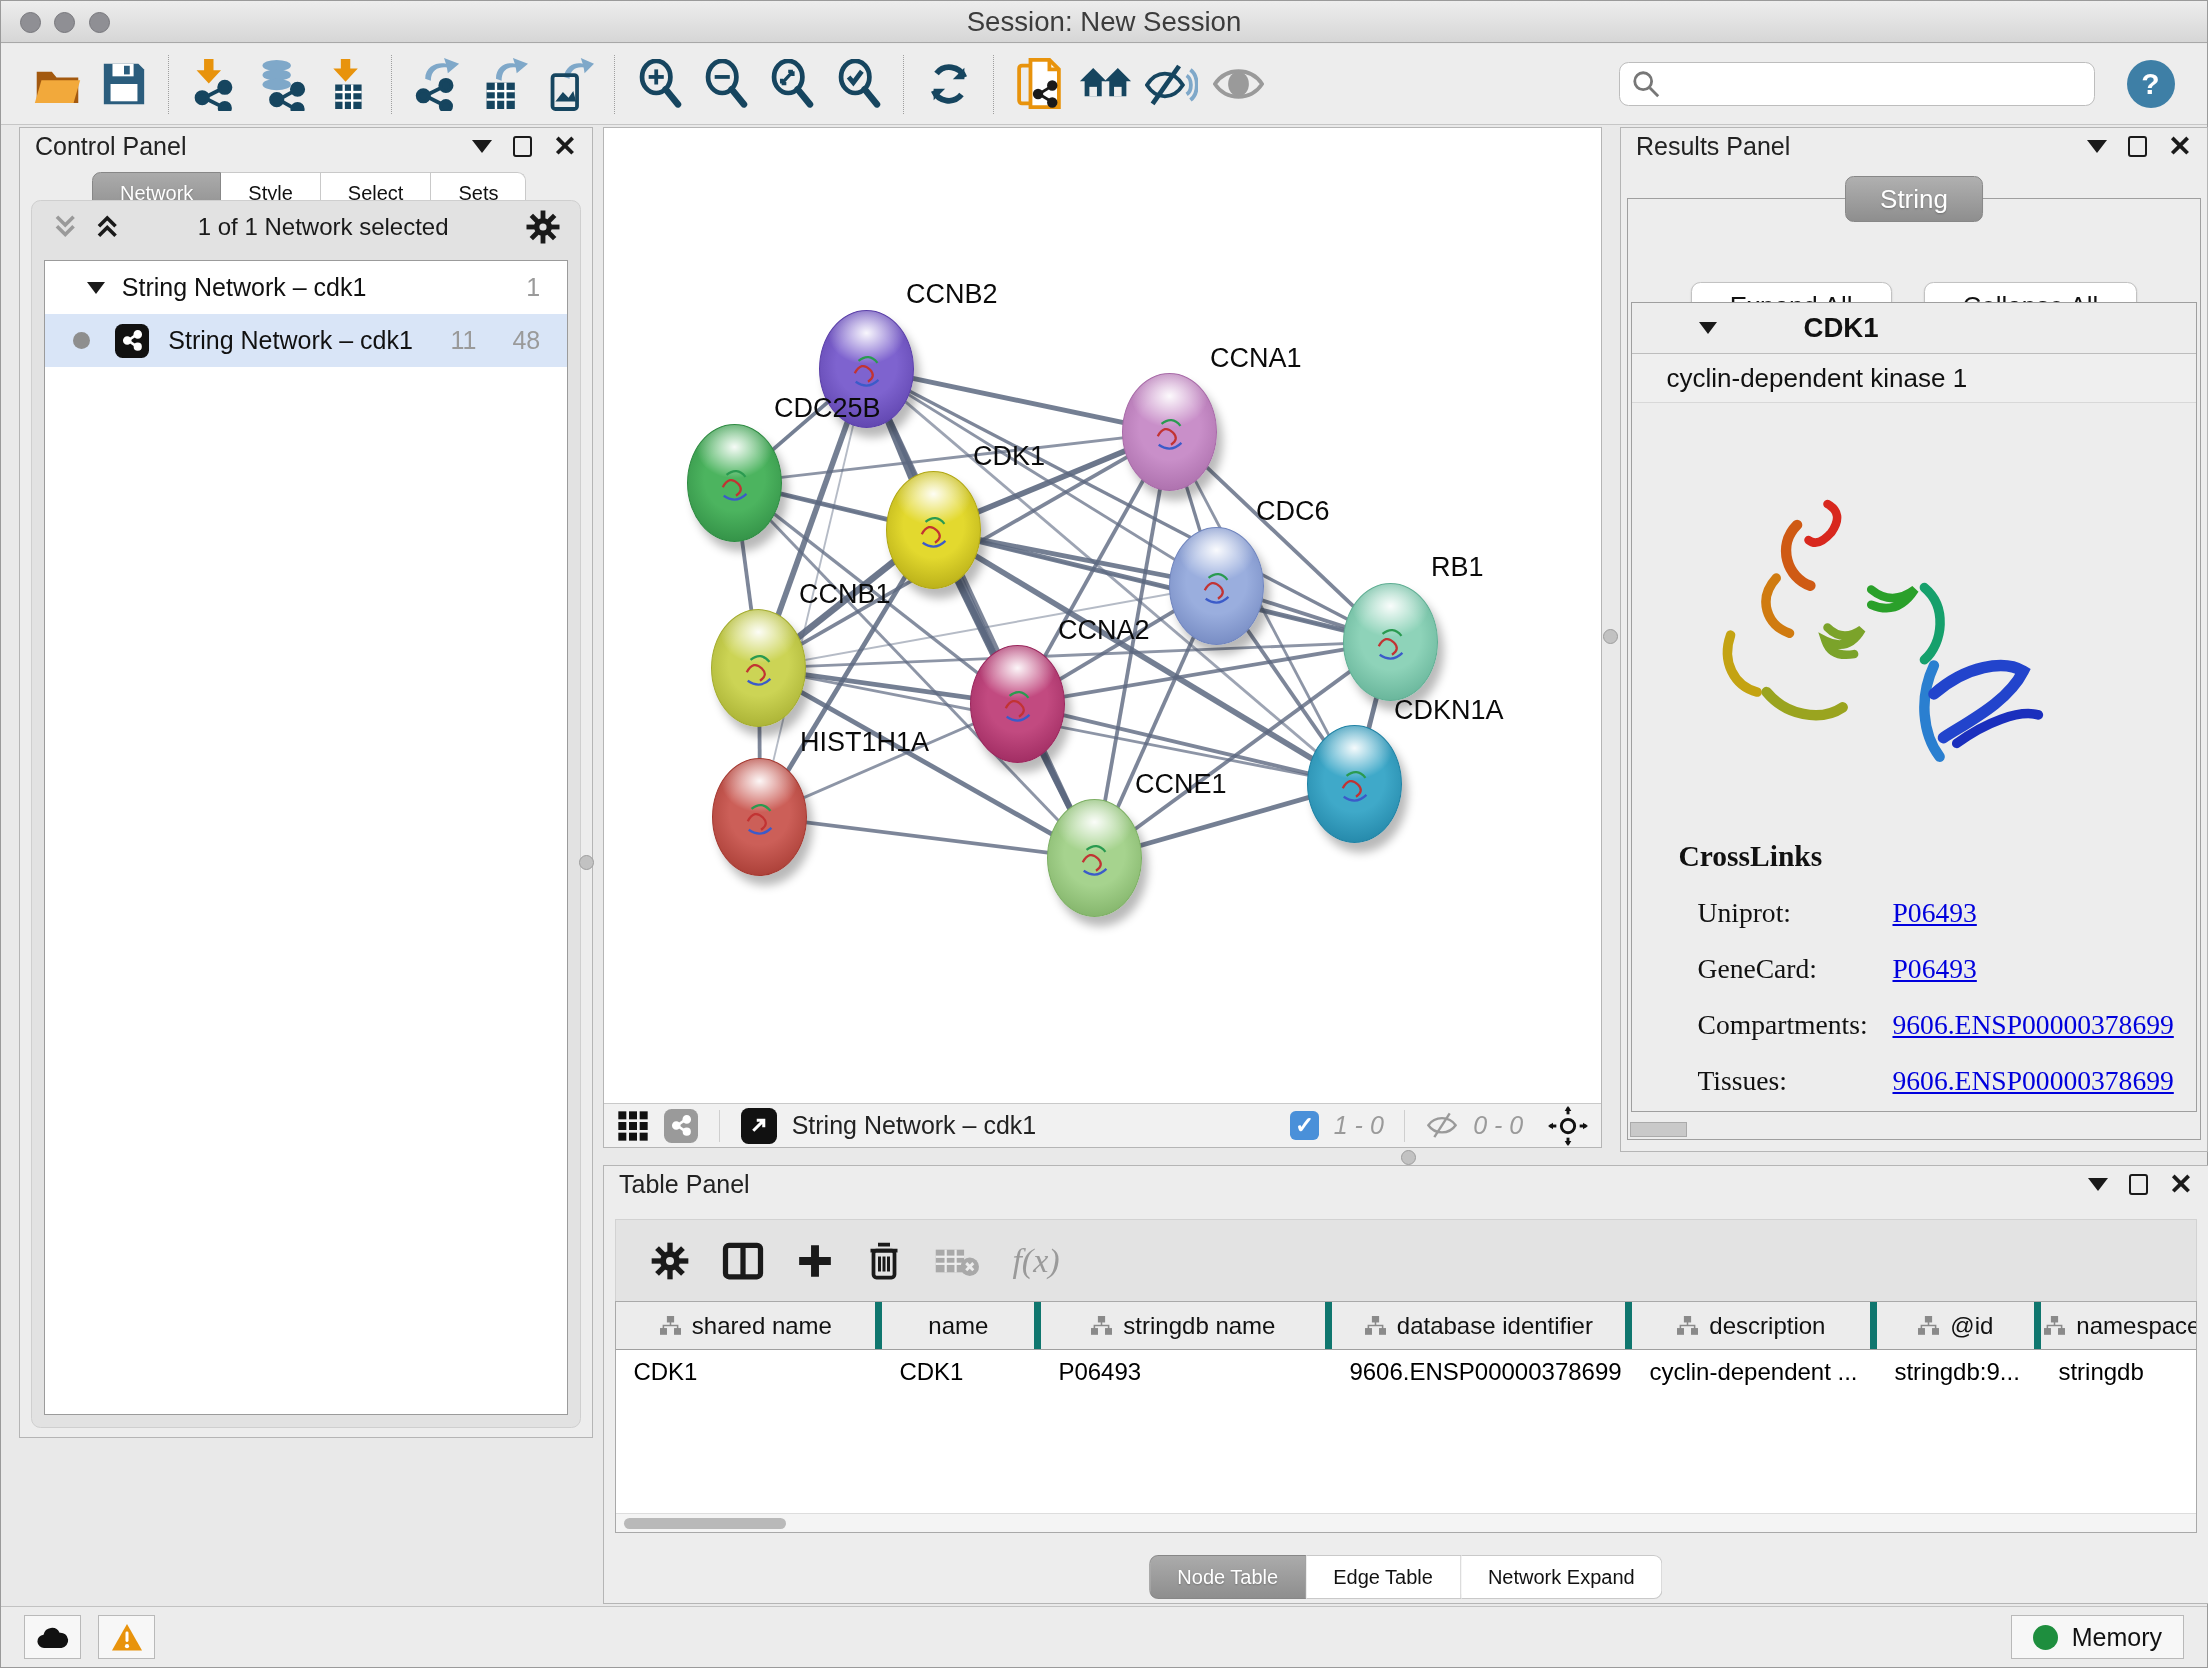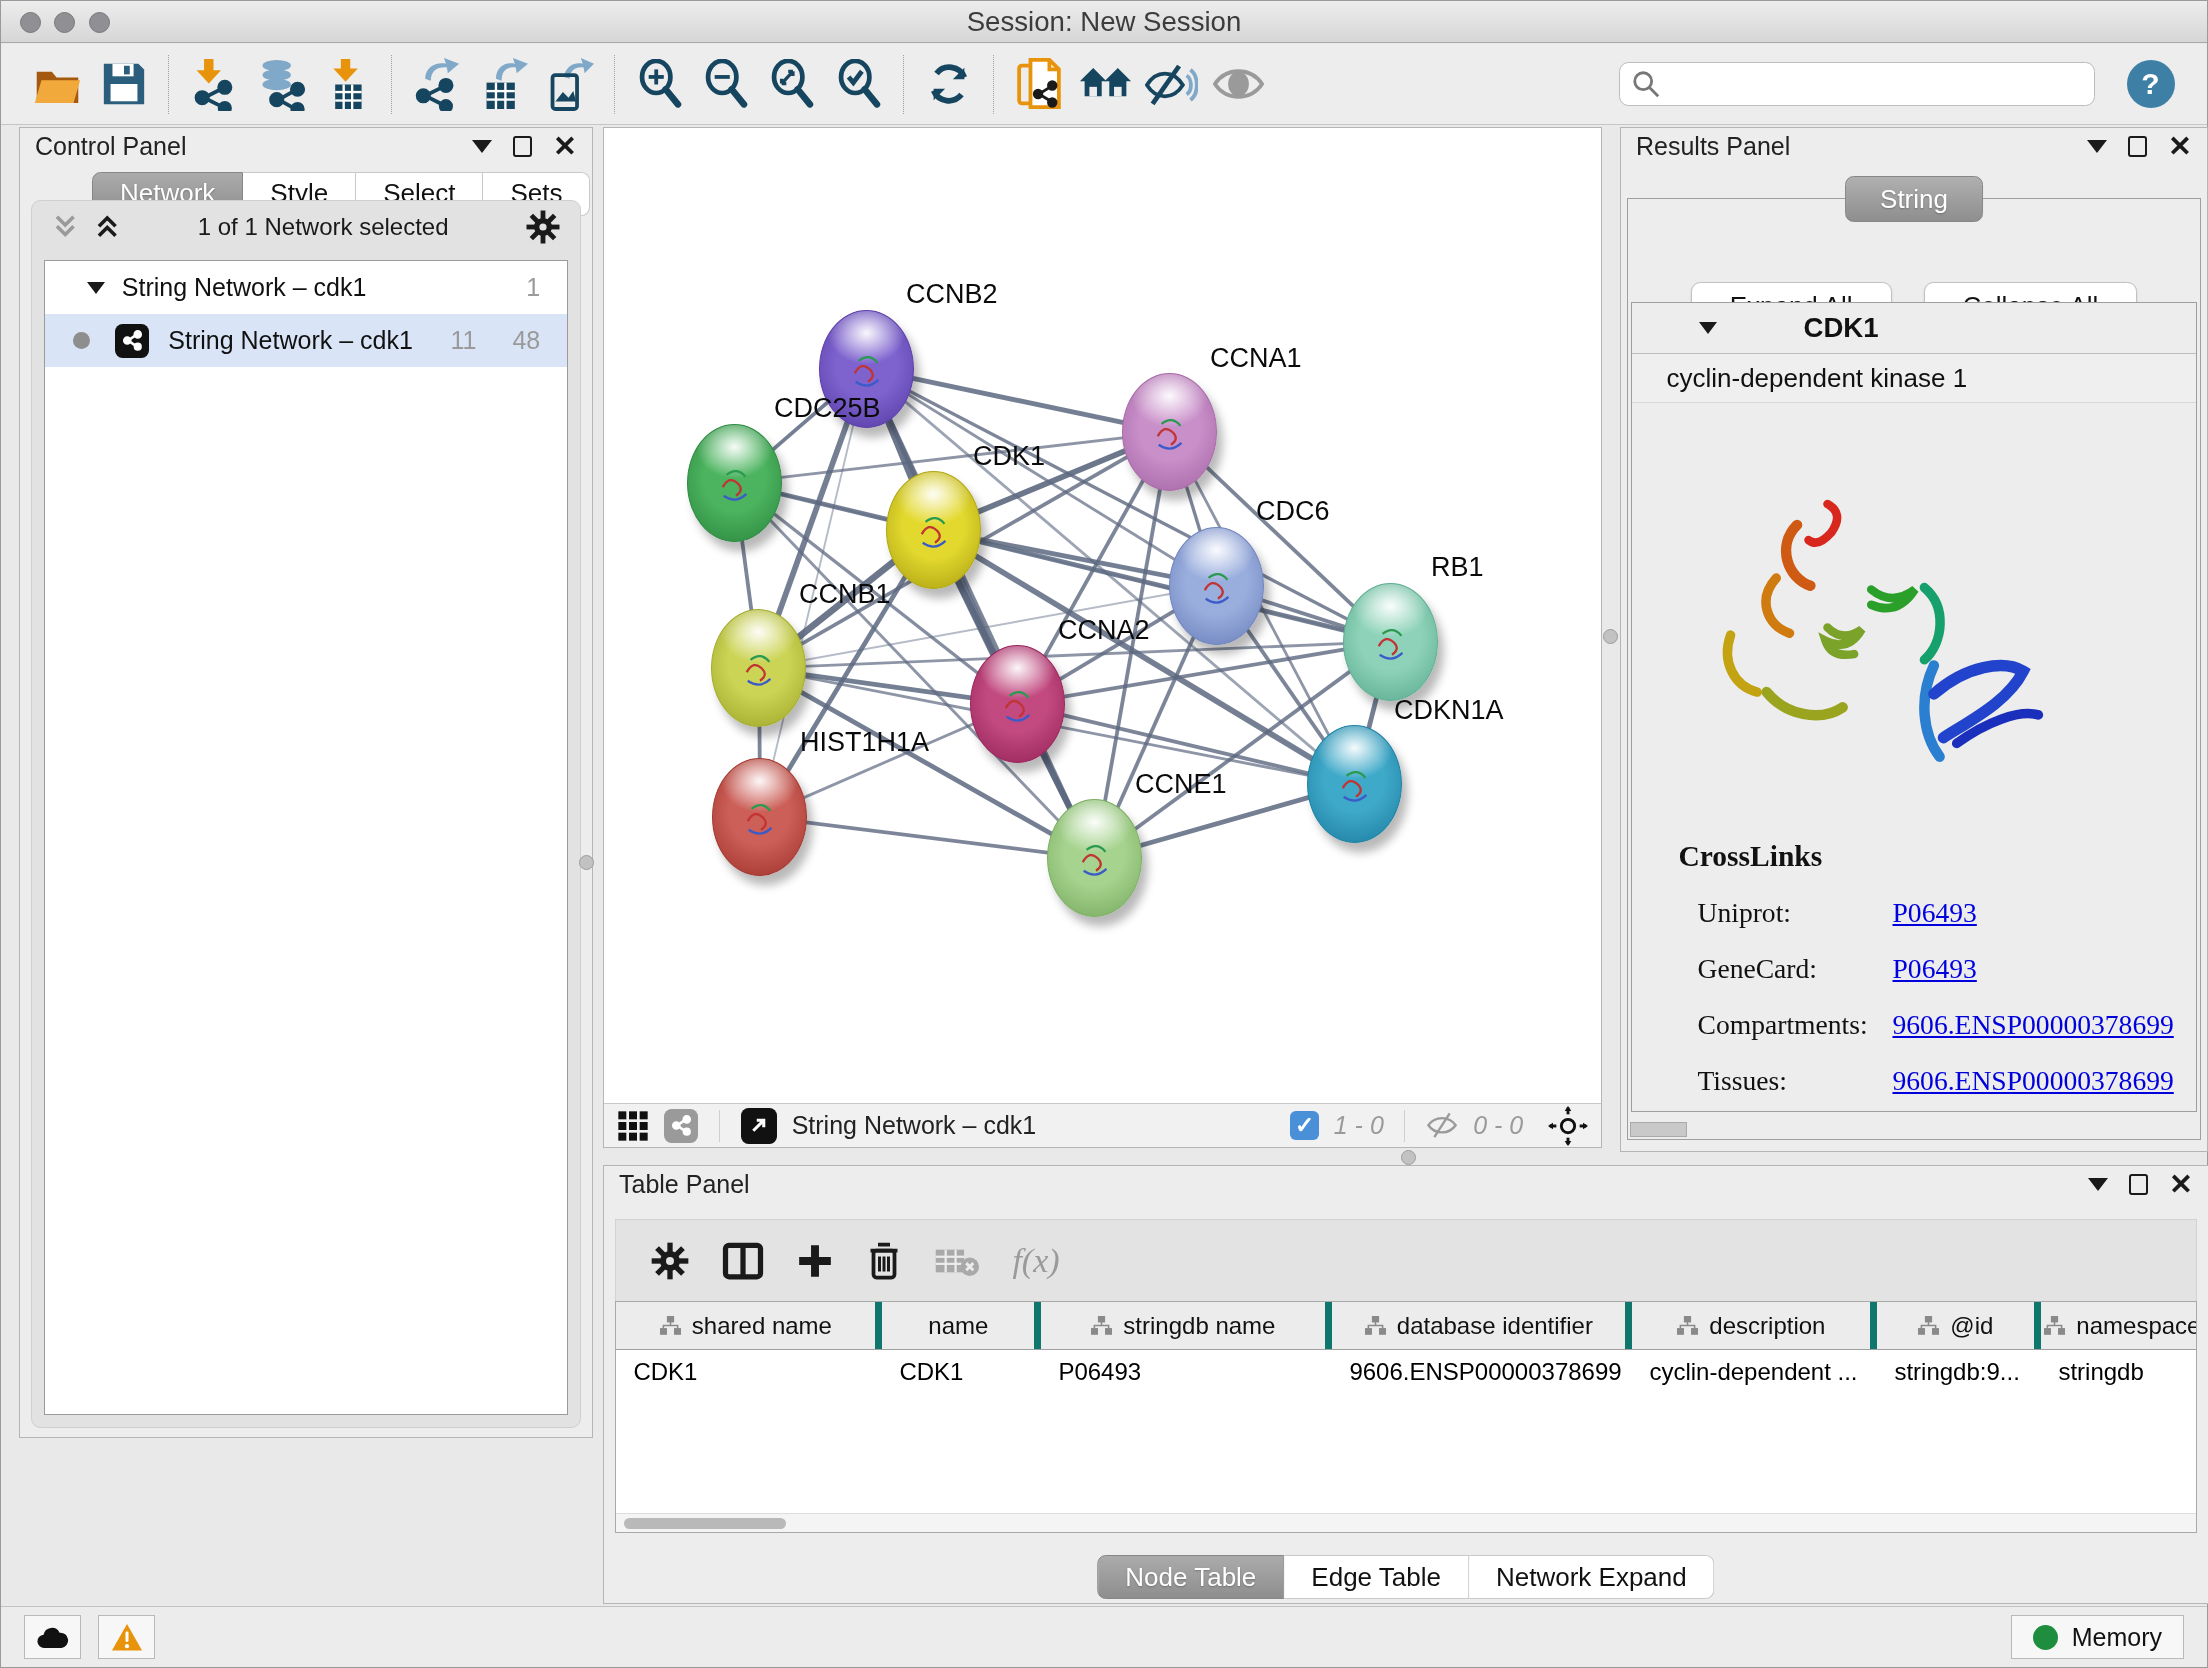--- a/index.html
+++ b/index.html
@@ -28,21 +28,21 @@
   
   .panel { position:absolute; background:#ededed; border:1px solid #b5b5b5; }
   .panel-title-row { height:36px; display:flex; align-items:center; padding:0 15px; font-size:25px; color:#222; }
   .panel-ctls { margin-left:auto; display:flex; align-items:center; gap:21px; }
   .tri-down { width:0; height:0; border-left:10.5px solid transparent; border-right:10.5px solid transparent; border-top:13.3px solid #1a1a1a; }
   .float-ic { width:19px; height:21px; border:2.9px solid #1a1a1a; border-radius:2.9px; }
   .close-ic { font-size:28.5px; font-weight:bold; color:#1a1a1a; line-height:1; }
 
   .tabs { display:flex; }
   .tab { height:44px; padding:16px 27px; background:#fff; border:1px solid #c9c9c9; border-left-width:0;
-    font-size:26px; color:#111; display:flex; align-items:center; }
+    font-size:20px; color:#111; display:flex; align-items:center; }
   .tab:first-child { border-radius:8.6px 0 0 8.6px; border-left-width:1px; }
   .tab:last-child { border-radius:0 8.6px 8.6px 0; }
   .tab.selected { background:linear-gradient(#ababab,#8e8e8e); color:#fff; border-color:#878787; text-shadow:0 1px 1.9px rgba(0,0,0,.25); }
 
   
   #control-panel { left:18px; top:126px; width:574px; height:1311px; }
   .cp-tabs { margin:7.6px 0 0 72px; }
   .cp-inner { position:absolute; left:11.4px; right:11.4px; top:72px; bottom:9.5px; background:#e2e2e2;
     border:1px solid #cfcfcf; border-radius:9.5px; }
   .cp-statusrow { height:51px; display:flex; align-items:center; padding:0 19px; font-size:24px; color:#1a1a1a; }

